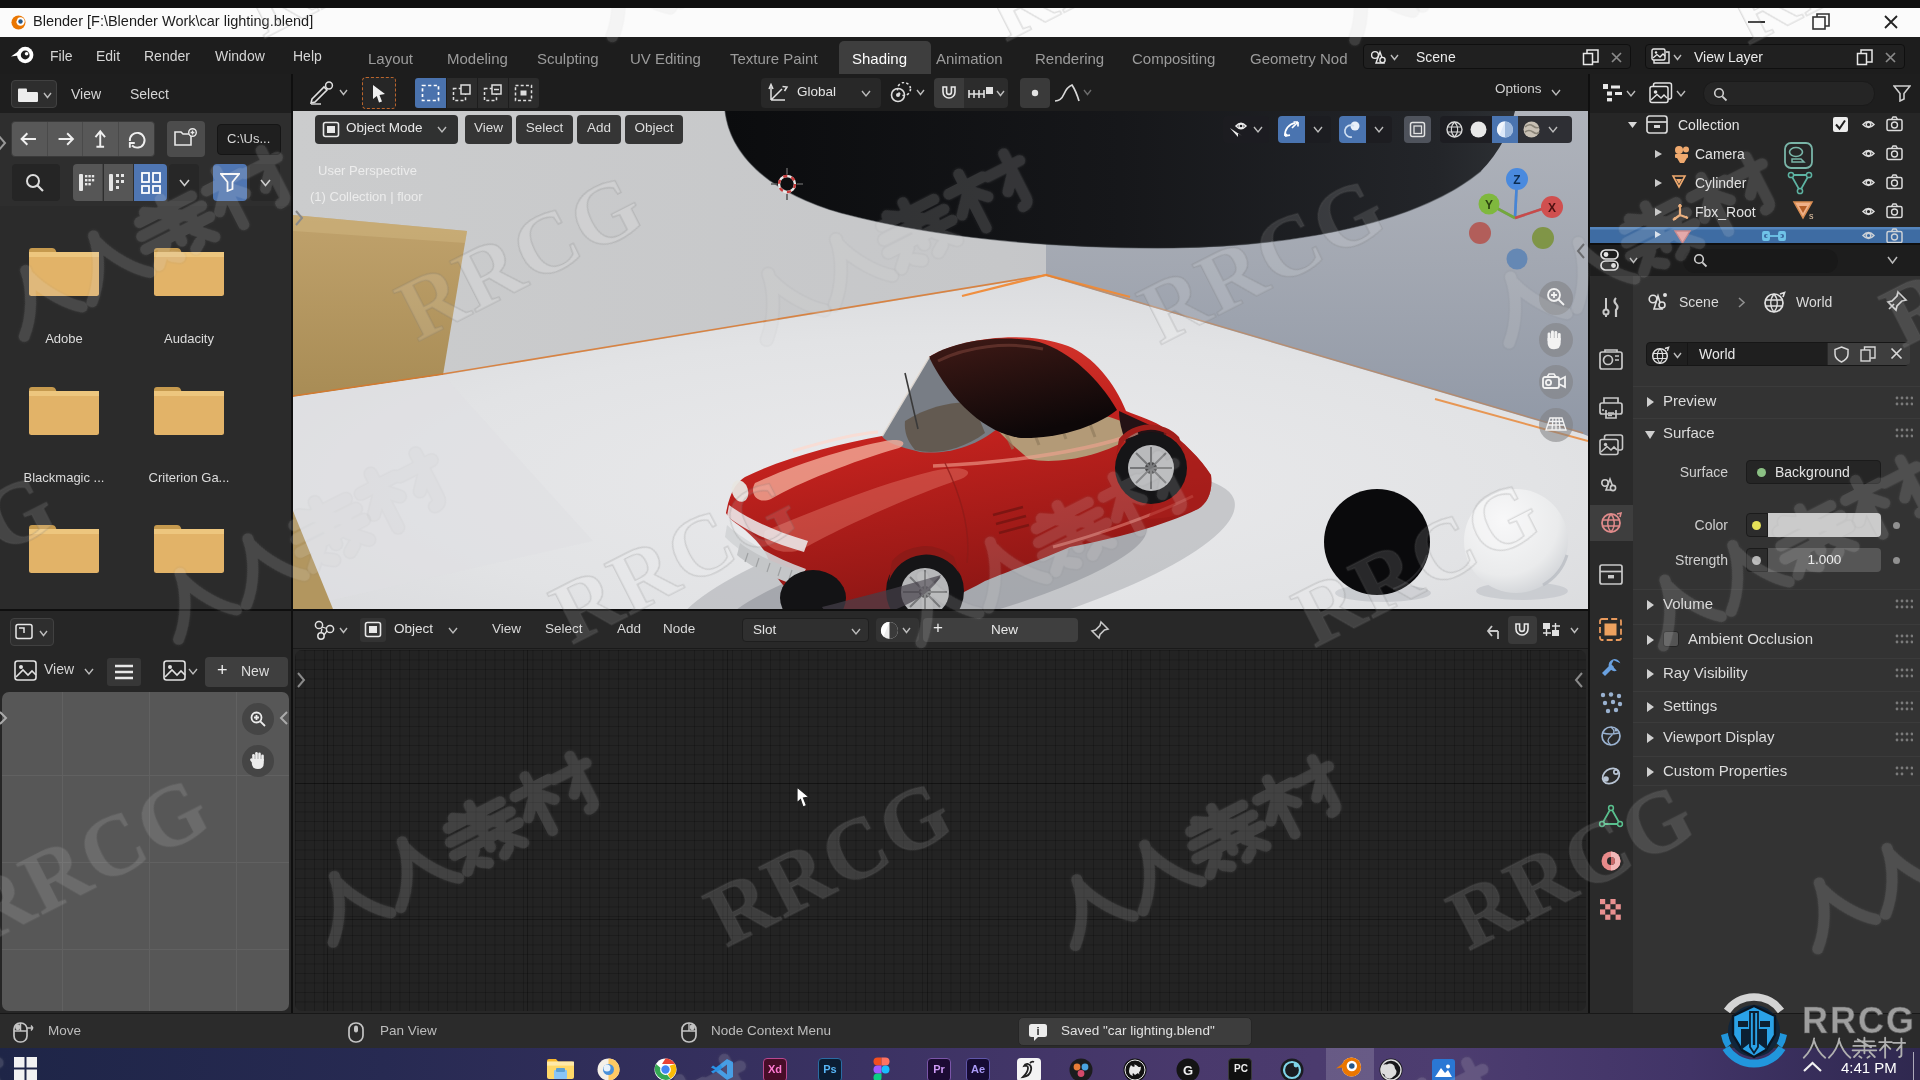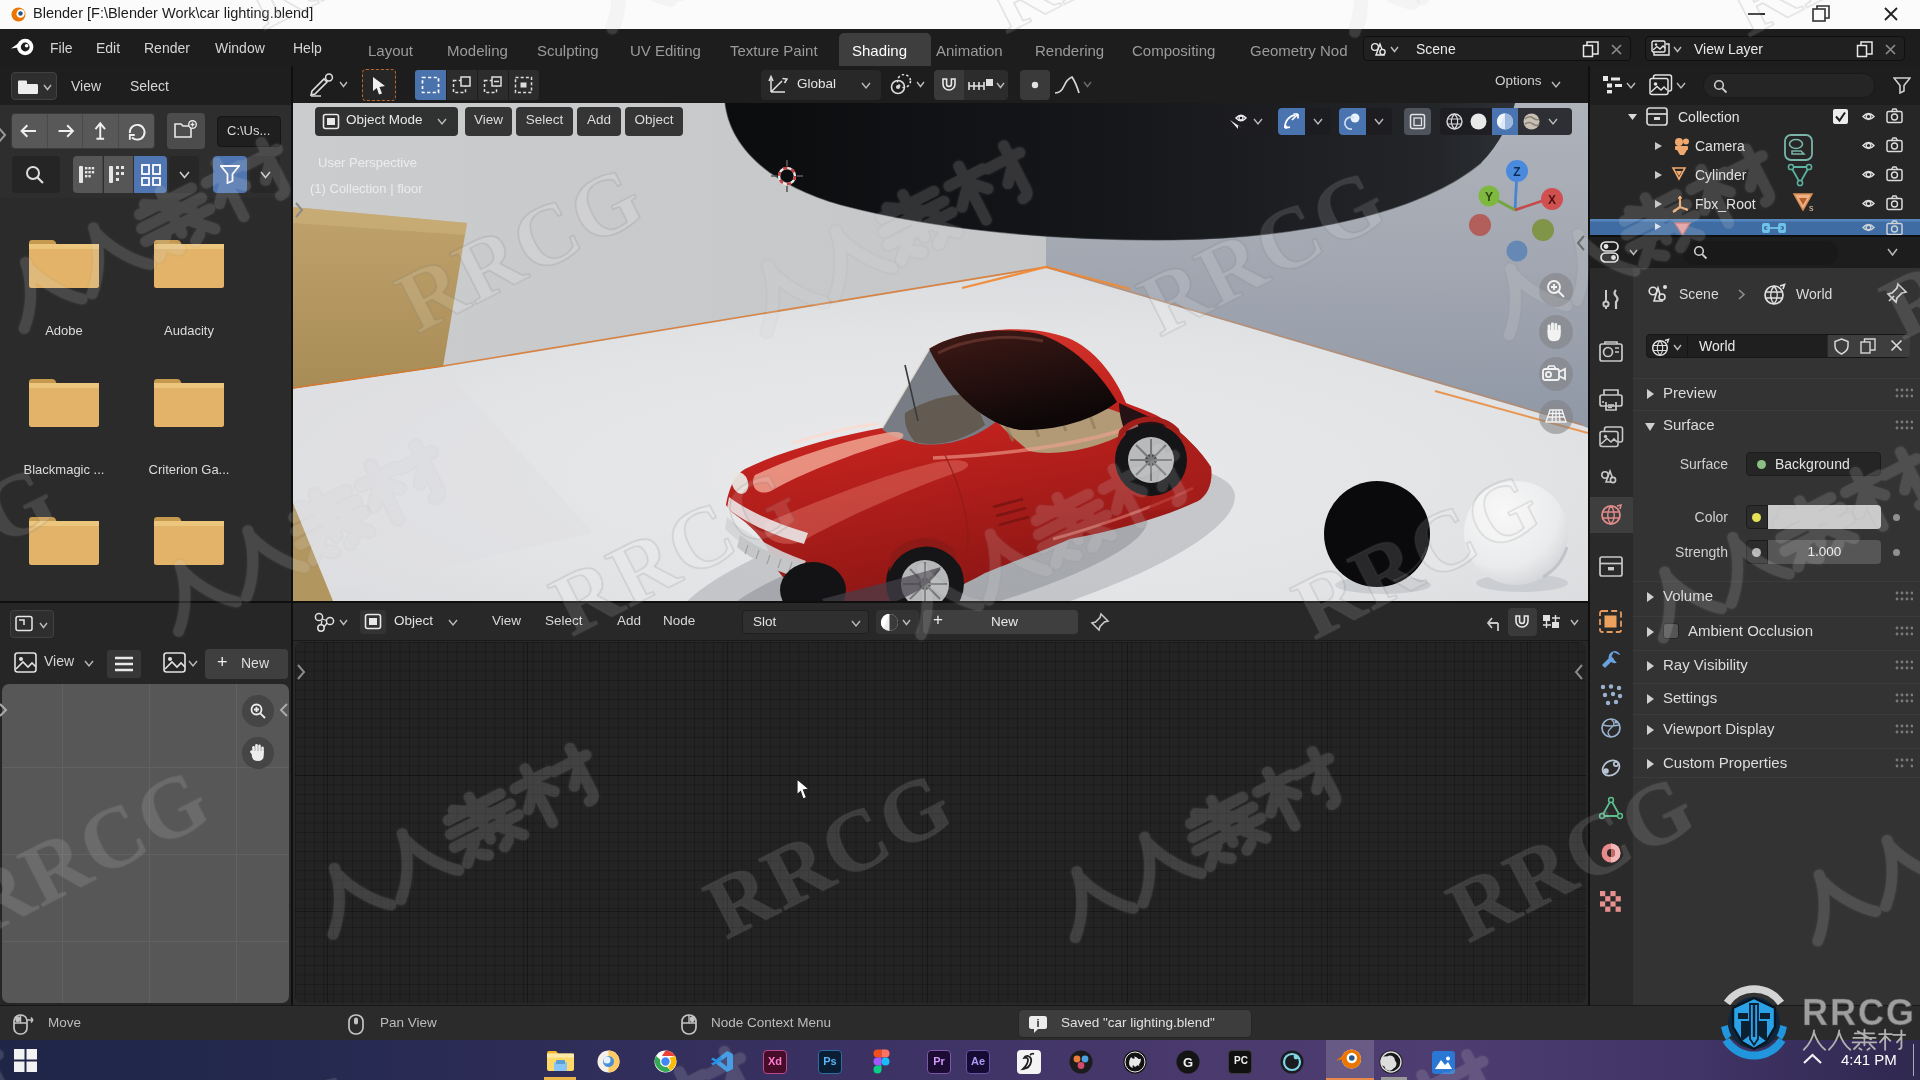--- a/index.html
+++ b/index.html
@@ -1,19 +1,19 @@
 <!DOCTYPE html>
 <html><head>
 <meta charset="utf-8">
 <style>
   * { margin:0; padding:0; box-sizing:border-box; }
   html,body { width:1920px; height:1080px; overflow:hidden; background:#0f0f0f;
     font-family:"Liberation Sans", sans-serif; }
   .abs { position:absolute; }
-  #stage { position:relative; width:1920px; height:872px; }
+  #stage { position:relative; width:1920px; height:872px;margin-top:8px; }
   .txt { color:#d5d5d5; font-size:14px; }
 </style>
 </head>
 <body>
 <div id="stage">
 
   <div class="abs" style="left:0;top:0;width:1920px;height:29px;background:#fbfbfb;">
     <svg class="abs" style="left:10px;top:6px" width="17" height="17" viewBox="0 0 17 17">
       <circle cx="8.5" cy="8.5" r="7" fill="#ea7600"></circle>
       <circle cx="10.5" cy="7.5" r="4.2" fill="#fff"></circle>

